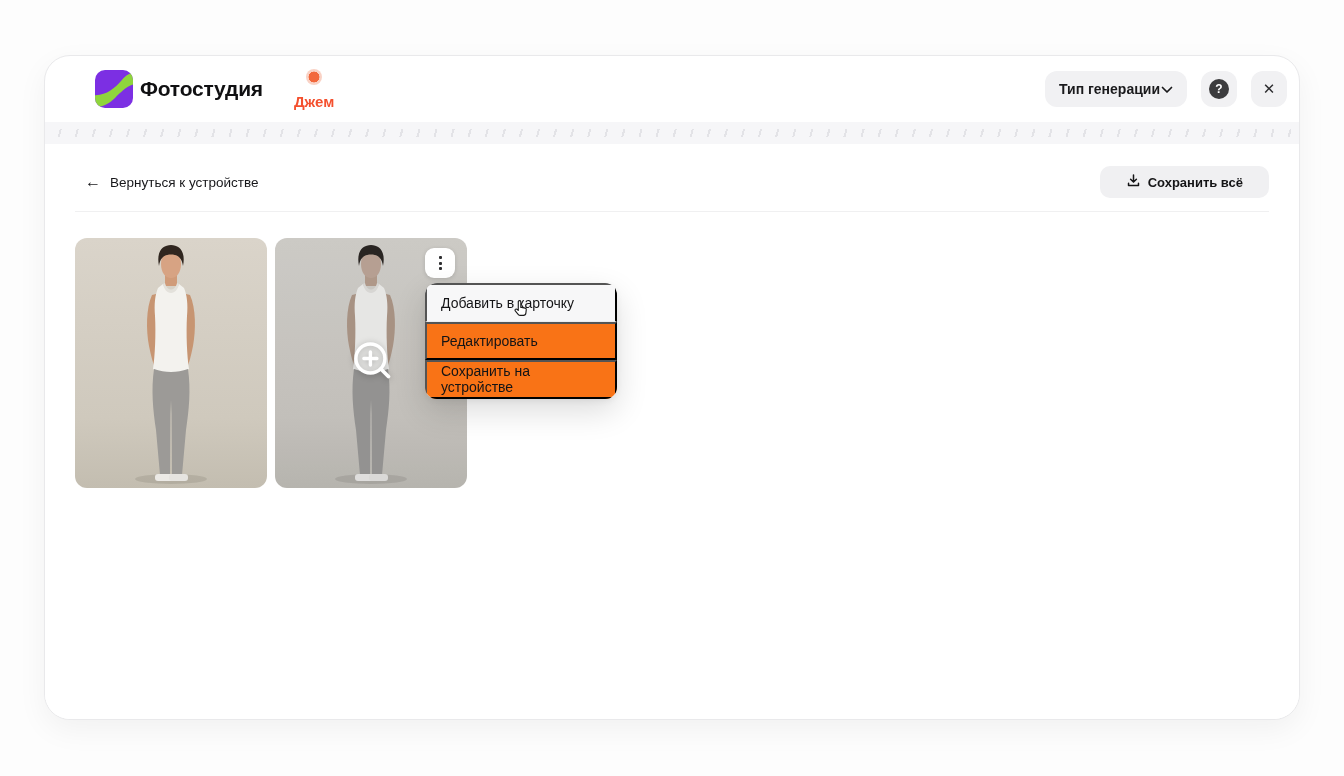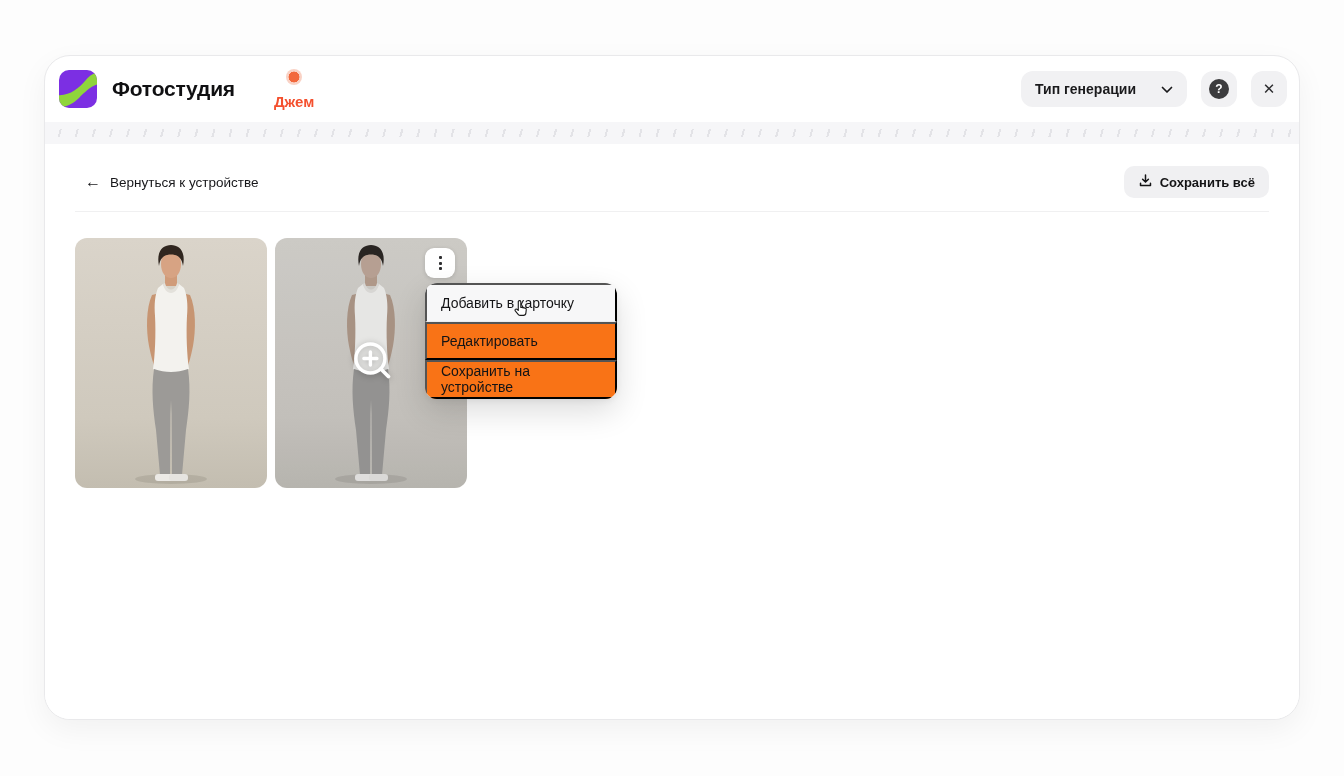--- a/index.html
+++ b/index.html
@@ -15,33 +15,33 @@
   
   .window {
     position: absolute; left: 44px; top: 55px; width: 1256px; height: 665px;
     background: #fff; border: 1px solid #e9e9eb; border-radius: 26px;
     box-shadow: 0 10px 30px rgba(0,0,0,.05);
     display: flex; flex-direction: column; overflow: hidden;
   }
 
   
   .app-header { height: 66px; flex: 0 0 66px; display: flex; align-items: center; padding: 0 12px 0 14px; }
-  .brand { display: flex; align-items: center; gap: 15px; }
+  .brand { display: flex; align-items: center; gap: 7px; margin-left: 36px; }
   .logo { width: 38px; height: 38px; }
   .logo svg { display: block; }
   .app-title { font-size: 21px; font-weight: 700; letter-spacing: -.2px; color: #101012; }
   .env-badge { display: flex; align-items: center; gap: 8px; margin-left: 24px; flex-direction: column; }
   .env-dot { width: 16px; height: 16px; border-radius: 50%;
     background: radial-gradient(circle, #f2683c 0 46%, #f9d2c5 50% 100%); }
   .env-label { color: #f4502e; font-size: 15px; font-weight: 600; }
 
   .header-actions { margin-left: auto; display: flex; align-items: center; gap: 14px; }
   .btn { border: none; cursor: pointer; font-family: inherit; }
   .btn-type { height: 36px; padding: 0 14px; background: #f1f1f3; border-radius: 12px;
-    display: flex; align-items: center; gap: 25px; font-size: 14px; font-weight: 600; color: #1a1a1c; }
+    display: flex; align-items: center; gap: 1px; font-size: 14px; font-weight: 600; color: #1a1a1c; }
   .btn-square { width: 36px; height: 36px; background: #f1f1f3; border-radius: 12px;
     display: flex; align-items: center; justify-content: center; }
   .help-circle { width: 20px; height: 20px; border-radius: 50%; background: #3c3c3e; color: #fff;
     font-size: 12px; font-weight: 700; display: flex; align-items: center; justify-content: center; }
   .close-glyph { font-size: 15px; color: #2c2c2e; font-weight: 500; }
 
   
   .perforation { height: 22px; flex: 0 0 22px; background: #f6f6f8; position: relative; }
   .perforation-ticks { position: absolute; left: 8px; right: 8px; top: 7px; bottom: 7px;
     background: repeating-linear-gradient(105deg,
@@ -49,21 +49,21 @@
     opacity: .9; }
 
   
   .content { flex: 1; padding: 22px 30px 0; position: relative; background: #fff; }
 
   .toolbar { display: flex; align-items: center; }
   .back-link { display: flex; align-items: center; gap: 9px; margin-left: 10px;
     font-size: 13.5px; font-weight: 500; color: #17171a; cursor: pointer; background: none; }
   .back-arrow { font-size: 16px; line-height: 1; }
   .toolbar-right { margin-left: auto; display: flex; gap: 10px; align-items: center; }
-  .btn-save { height: 32px; padding: 0 14px; border-radius: 10px; background: #f0f0f2;
+  .btn-save { height: 32px; padding: 0 26px; border-radius: 10px; background: #f0f0f2;
     font-size: 13px; font-weight: 600; color: #141416; display: flex; gap: 7px; align-items: center; }
   .btn-regen { height: 32px; padding: 0 15px; border-radius: 16px; background: #8b35f0;
     color: #fff; font-size: 13px; font-weight: 600; display: flex; gap: 8px; align-items: center; }
 
   .divider { height: 1px; background: #f0f0f1; margin-top: 13px; }
 
   
   .gallery { position: relative; margin-top: 26px; display: flex; gap: 8px; }
   .photo-card { width: 192px; height: 250px; border-radius: 12px; overflow: hidden;
     position: relative; cursor: pointer; flex: 0 0 192px; }

